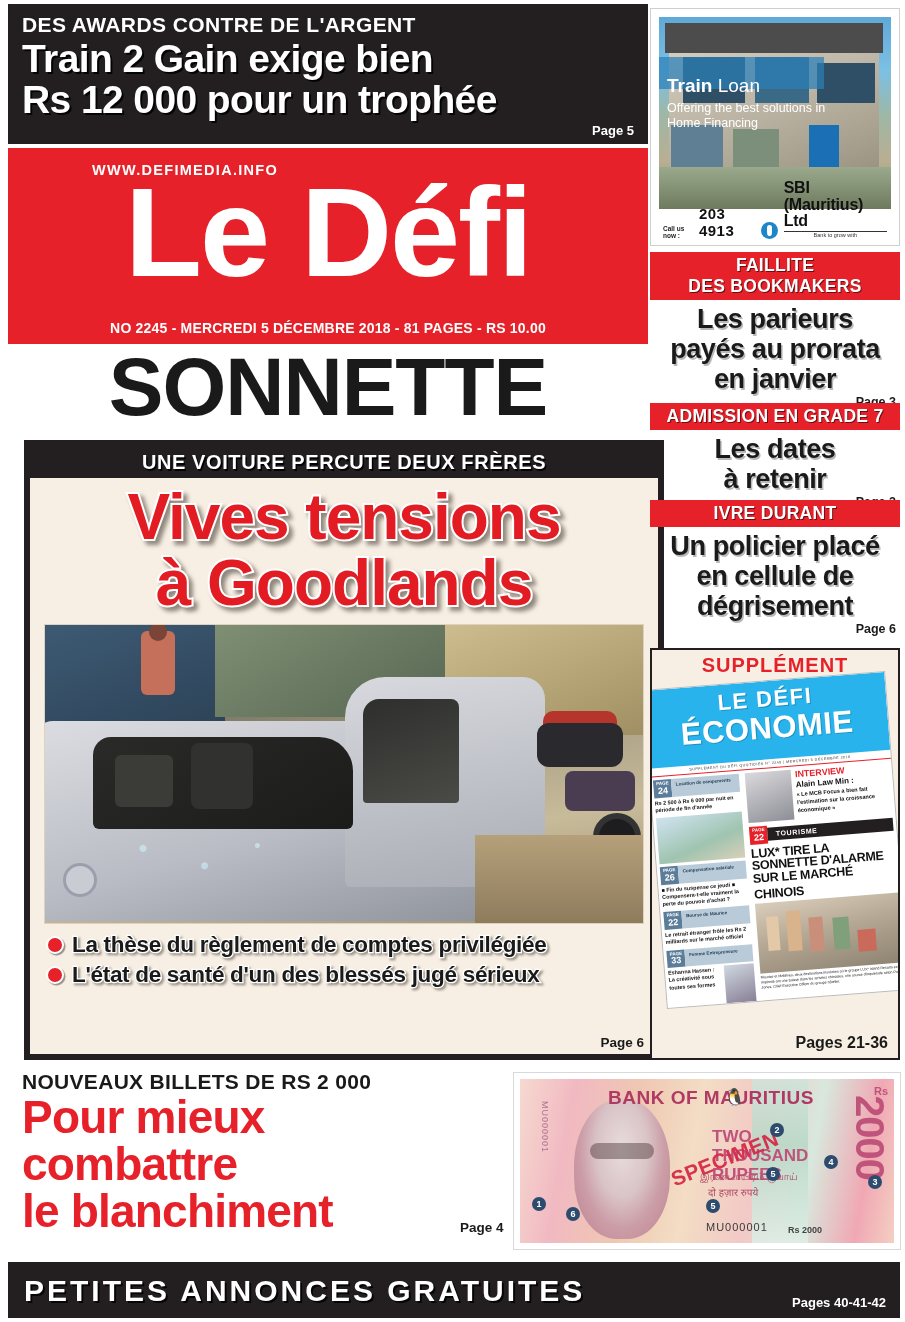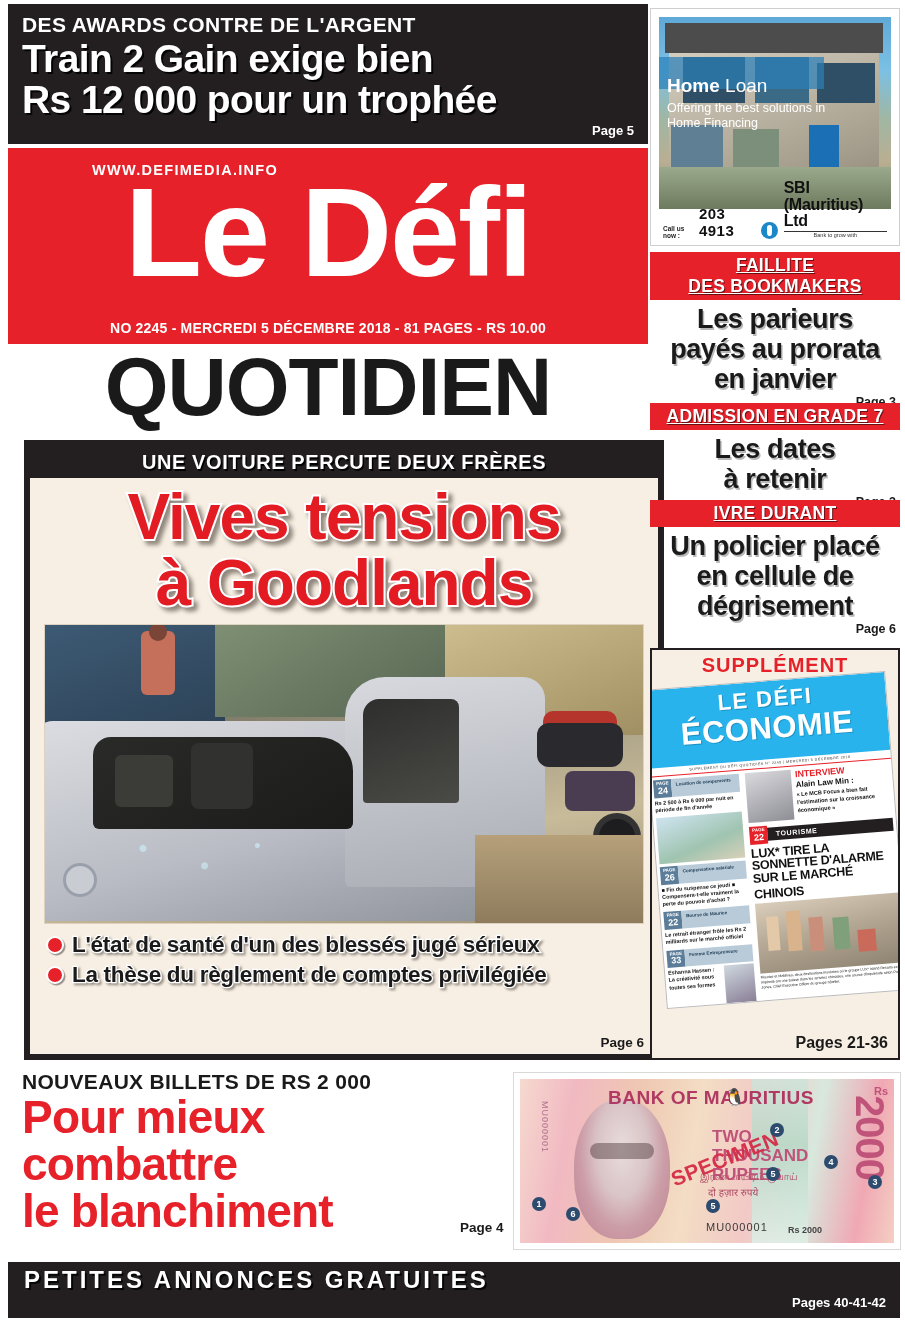--- a/index.html
+++ b/index.html
@@ -145,21 +145,21 @@
   }
   #ad-bank { line-height: 1.05; }
   #ad-bank .bn { font-size: 16px; font-weight:700; color:#111; letter-spacing:-0.2px; }
   #ad-bank .bs { font-size: 5.5px; color:#333; display:block; text-align:center;
                  border-top: 1px solid #333; padding-top: 1px; margin-top:1px;}
 
   .side-item { position:absolute; left:0; width: 250px; }
   .side-kicker {
     background:#e62129; color:#fff; text-align:center;
     font-size: 17.5px; font-weight: 700; line-height: 21px; padding: 3px 2px;
-    letter-spacing: 0.3px; text-shadow: 1px 1px 0 rgba(0,0,0,0.55); text-decoration: underline;
+    letter-spacing: 0.3px; text-shadow: 1px 1px 0 rgba(0,0,0,0.55);
   }
   .side-head {
     text-align:center; color:#1a1a1a; font-weight: 700;
     font-size: 27px; line-height: 30px; letter-spacing:-0.4px;
     padding-top: 4px;
     text-shadow: 1.5px 1.5px 0 rgba(0,0,0,0.28);
   }
   .side-page {
     text-align:right; color:#1a1a1a; font-size: 12.5px; font-weight: 700;
     padding-right: 4px; padding-top: 1px;
@@ -291,22 +291,22 @@
     position:absolute; width: 14px; height: 14px; border-radius:50%;
     background:#2c4b6e; color:#fff; font-size: 9px; font-weight:700;
     text-align:center; line-height: 14px;
   }
 
   
   #footer {
     left: 8px; top: 1262px; width: 892px; height: 56px; background:#231f20;
   }
   #footer-title {
-    position:absolute; left: 16px; top: 4px;
-    color:#fff; font-size: 24px; font-weight: 700; letter-spacing: 3px;
+    position:absolute; left: 16px; top: 12px;
+    color:#fff; font-size: 30px; font-weight: 700; letter-spacing: 3px;
     text-shadow: 2px 2px 0 rgba(0,0,0,0.8);
   }
   #footer-pages {
     position:absolute; right: 14px; bottom: 8px;
     color:#fff; font-size: 13px; font-weight: 700;
   }
 </style>
 </head>
 <body>
 
@@ -317,21 +317,21 @@
     <div class="top-head">Train 2 Gain exige bien</div>
     <div class="top-head">Rs 12 000 pour un trophée</div>
     <div id="top-page">Page 5</div>
   </div>
 
   <div class="blk" id="masthead">
     <div id="masthead-title">Le Défi</div>
     <div id="masthead-url">WWW.DEFIMEDIA.INFO</div>
     <div id="masthead-issue">NO 2245 - MERCREDI 5 DÉCEMBRE 2018 - 81 PAGES - RS 10.00</div>
   </div>
-  <div class="blk" id="masthead-sub">QUOTIDIEN</div>
+  <div class="blk" id="masthead-sub">SONNETTE</div>
 
   <div class="blk" id="main-story">
     <div id="main-kicker">UNE VOITURE PERCUTE DEUX FRÈRES</div>
     <div id="main-body">
       <div class="main-head-line">Vives tensions</div>
       <div class="main-head-line">à Goodlands</div>
 
       <div id="main-photo">
 
         <div class="ph" style="left:0;top:0;width:180px;height:120px;background:linear-gradient(160deg,#3d5a74,#2b4054);"></div>
@@ -358,25 +358,25 @@
         <div class="ph" style="left:548px;top:188px;width:48px;height:48px;border-radius:50%;background:#1d1d1f;border:6px solid #333;"></div>
 
         <div class="ph" style="left:430px;top:210px;width:170px;height:90px;background:linear-gradient(180deg,#b5a07a,#8d7b5c);"></div>
 
         <div class="ph" style="left:18px;top:238px;width:34px;height:34px;border-radius:50%;border:3px solid #9aa0ab;background:#c9ccd3;"></div>
       </div>
 
       <div id="bullets">
         <div class="bullet">
           <span class="dot"></span>
-          <span class="txt">L'état de santé d'un des blessés jugé sérieux</span>
+          <span class="txt">La thèse du règlement de comptes privilégiée</span>
         </div>
         <div class="bullet">
           <span class="dot"></span>
-          <span class="txt">La thèse du règlement de comptes privilégiée</span>
+          <span class="txt">L'état de santé d'un des blessés jugé sérieux</span>
         </div>
       </div>
       <div id="main-page">Page 6</div>
     </div>
   </div>
 
   <div class="blk" id="right-col">
 
     <div id="ad-sbi">
       <div id="ad-photo">
@@ -384,21 +384,21 @@
         <div class="house" style="left:6px;top:6px;width:218px;height:30px;background:#4c4c4c;"></div>
         <div class="house" style="left:24px;top:40px;width:62px;height:46px;background:#2f4f66;"></div>
         <div class="house" style="left:96px;top:40px;width:54px;height:46px;background:#3b6a86;"></div>
         <div class="house" style="left:158px;top:46px;width:58px;height:40px;background:#2f4f66;"></div>
         <div class="house" style="left:150px;top:108px;width:30px;height:72px;background:#1a6fb5;"></div>
         <div class="house" style="left:12px;top:108px;width:52px;height:60px;background:#5f7f95;"></div>
         <div class="house" style="left:74px;top:112px;width:46px;height:58px;background:#7b8f7a;"></div>
         <div class="house" style="left:0;top:150px;width:232px;height:42px;background:linear-gradient(180deg,#9aa98c,#6e7a5e);"></div>
         <div id="ad-band"></div>
         <div id="ad-ov-title">
-          <b>Home</b><span> Loan</span>
+          <b>Train</b><span> Loan</span>
         </div>
         <div id="ad-ov-sub">Offering the best solutions in Home Financing</div>
       </div>
       <div id="ad-footer">
         <span id="ad-call">Call us now :</span>
         <span id="ad-phone">203 4913</span>
         <span id="ad-logo"></span>
         <span id="ad-bank">
           <span class="bn">SBI (Mauritius) Ltd</span>
           <span class="bs">Bank to grow with</span>

